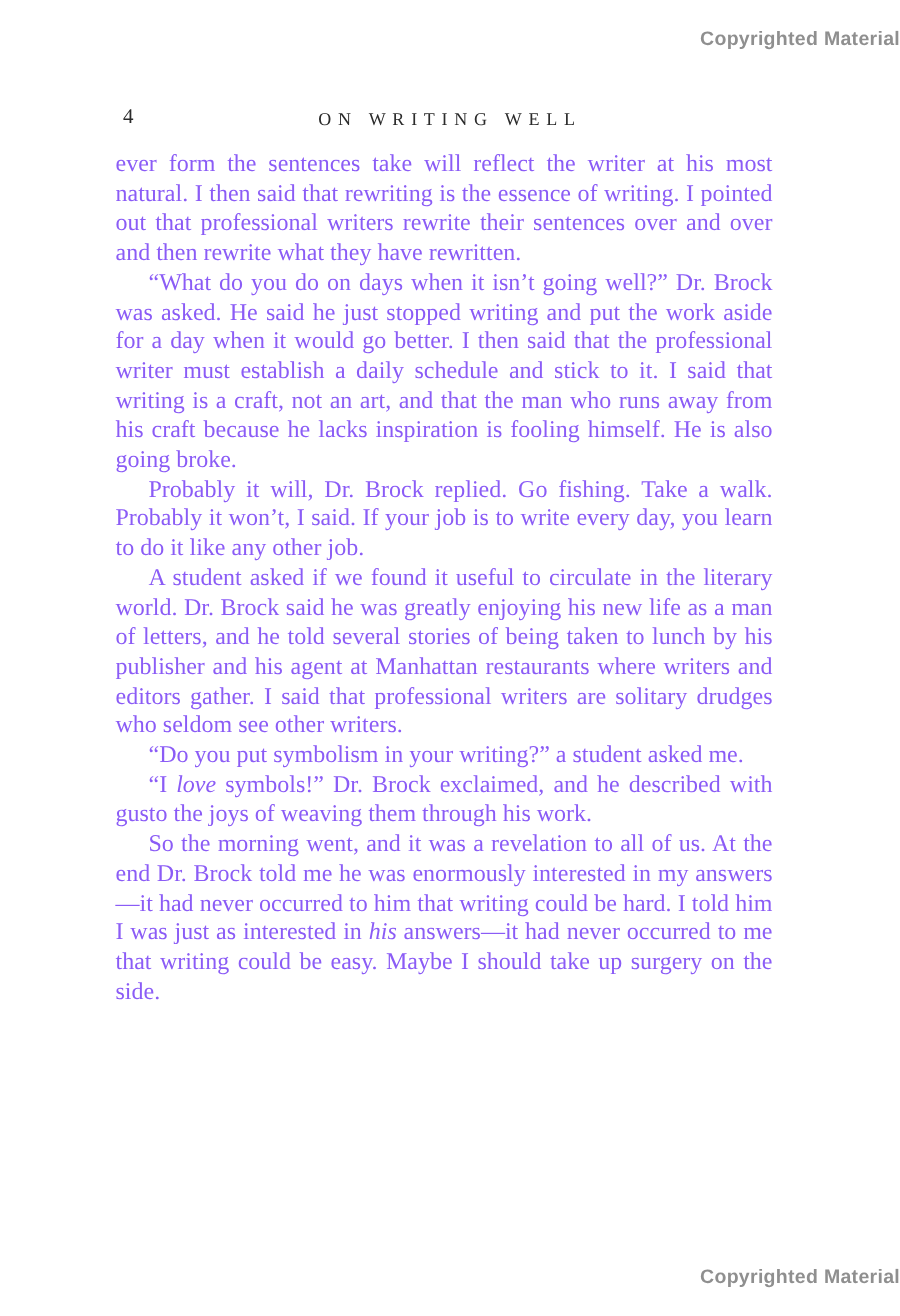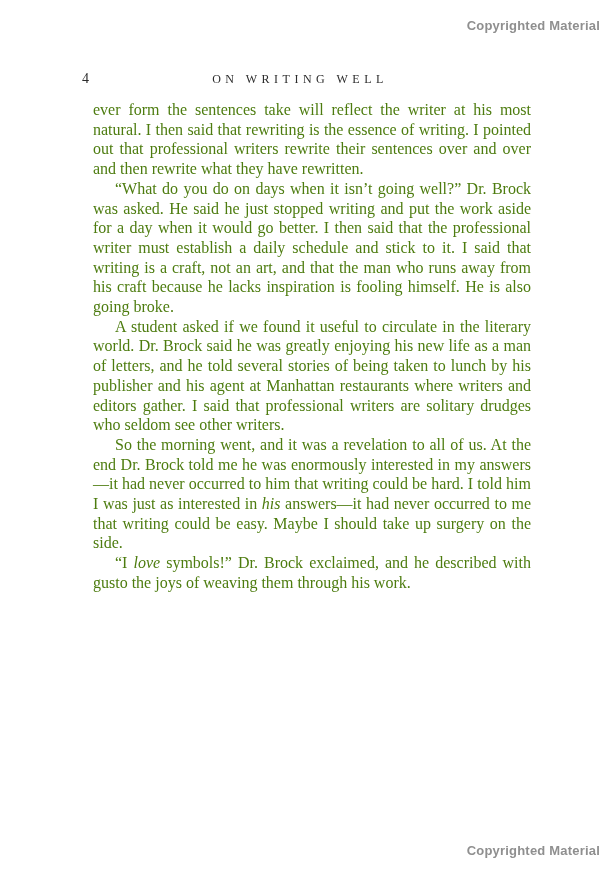--- a/index.html
+++ b/index.html
@@ -49,25 +49,25 @@
     top: 1px;
     text-align: center;
     font-size: 12px;
     color: #2b2b2b;
     letter-spacing: 4.5px;
     font-weight: 500;
   }
   .body-text {
     position: absolute;
     top: 100px;
-    left: 93px;
+    left: 77px;
     width: 438px;
     font-size: 16px;
     line-height: 19.7px;
-    color: #4d7c0f;
+    color: #8b5cf6;
     text-align: justify;
   }
   .body-text p {
     margin: 0;
     padding: 0;
   }
   .body-text p.indent {
     text-indent: 22px;
   }
   .body-text em {
@@ -81,19 +81,21 @@
   <div class="banner top">Copyrighted Material</div>
 
   <div class="page-header">
     <span class="page-number">4</span>
     <span class="running-head">ON WRITING WELL</span>
   </div>
 
   <div class="body-text" id="body-text">
       <p>ever form the sentences take will reflect the writer at his most natural. I then said that rewriting is the essence of writing. I pointed out that professional writers rewrite their sentences over and over and then rewrite what they have rewritten.</p>
       <p class="indent">“What do you do on days when it isn’t going well?” Dr. Brock was asked. He said he just stopped writing and put the work aside for a day when it would go better. I then said that the professional writer must establish a daily schedule and stick to it. I said that writing is a craft, not an art, and that the man who runs away from his craft because he lacks inspiration is fooling himself. He is also going broke.</p>
+      <p class="indent">Probably it will, Dr. Brock replied. Go fishing. Take a walk. Probably it won’t, I said. If your job is to write every day, you learn to do it like any other job.</p>
       <p class="indent">A student asked if we found it useful to circulate in the literary world. Dr. Brock said he was greatly enjoying his new life as a man of letters, and he told several stories of being taken to lunch by his publisher and his agent at Manhattan restaurants where writers and editors gather. I said that professional writers are solitary drudges who seldom see other writers.</p>
+      <p class="indent">“Do you put symbolism in your writing?” a student asked me.</p>
+      <p class="indent">“I <em>love</em> symbols!” Dr. Brock exclaimed, and he described with gusto the joys of weaving them through his work.</p>
       <p class="indent">So the morning went, and it was a revelation to all of us. At the end Dr. Brock told me he was enormously interested in my answers—it had never occurred to him that writing could be hard. I told him I was just as interested in <em>his</em> answers—it had never occurred to me that writing could be easy. Maybe I should take up surgery on the side.</p>
-      <p class="indent">“I <em>love</em> symbols!” Dr. Brock exclaimed, and he described with gusto the joys of weaving them through his work.</p>
     </div>
 
   <div class="banner bottom">Copyrighted Material</div>
 </div>
 
 </body></html>

